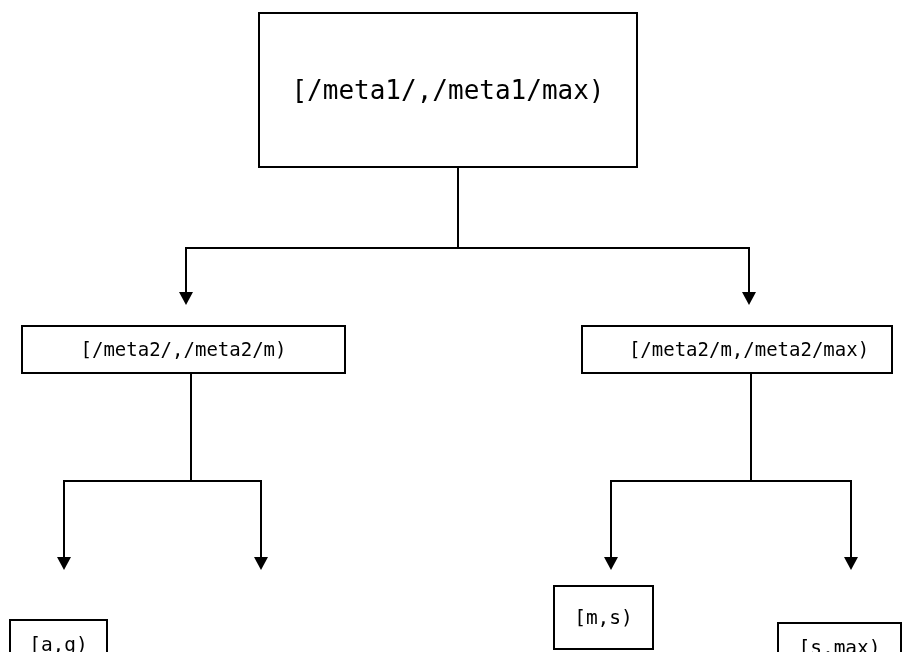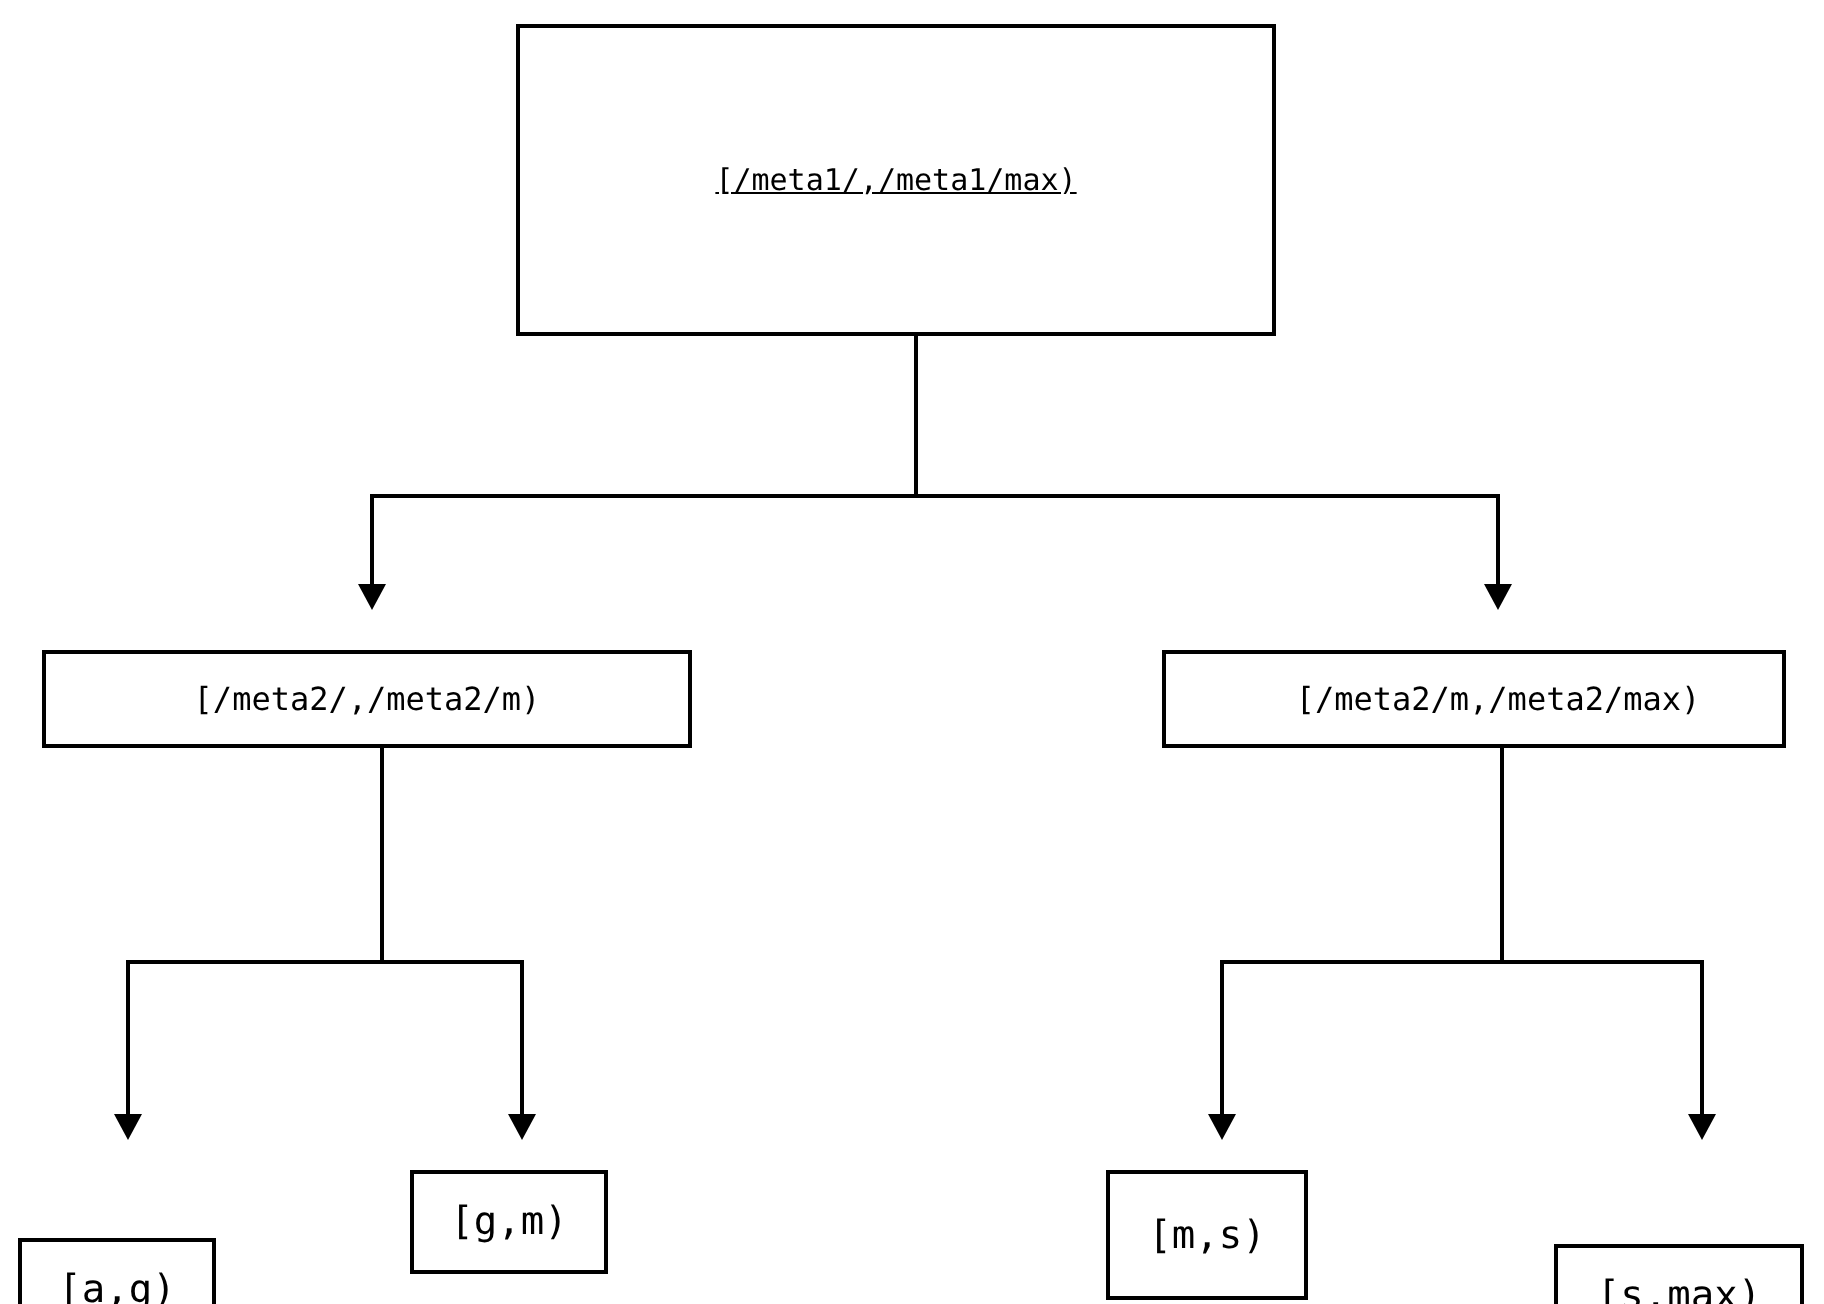--- a/index.html
+++ b/index.html
@@ -29,22 +29,22 @@
     white-space: pre;
   }
   .node-label {
     font-family: "DejaVu Sans Mono", "Liberation Mono", monospace;
     font-size: 19px;
     line-height: 1;
     letter-spacing: 0px;
     color: #000000;
     white-space: pre;
   }
-  .node-root .node-label { font-size: 15px; text-decoration: underline; }
-  .node-mid  .node-label { font-size: 16px; }
+  .node-root .node-label { font-size: 26px; }
+  .node-mid  .node-label { font-size: 19px; }
   .node-leaf .node-label { font-size: 19.5px; }
 
   .edge-v {
     position: absolute;
     width: 2px;
     background: #000000;
   }
   .edge-h {
     position: absolute;
     height: 2px;
@@ -94,23 +94,20 @@
   <div class="edge-h" style="left:610px; top:480px; width:242px;"></div>
   <div class="edge-v" style="left:610px; top:480px; height:77px;"></div>
   <div class="arrow-head" style="left:604px; top:557px;"></div>
   <div class="edge-v" style="left:850px; top:480px; height:77px;"></div>
   <div class="arrow-head" style="left:844px; top:557px;"></div>
 
   <div class="node-box node-leaf" style="left:9px; top:585px; width:99px; height:52px;margin-top:34px;">
     <span class="node-label">[a,g)</span>
   </div>
 
-  <div class="node-box node-leaf" style="left:205px; top:585px; width:99px; height:52px;">
-    <span class="node-label">[g,m)</span>
-  </div>
 
   <div class="node-box node-leaf" style="left:553px; top:585px; width:101px; height:65px;">
     <span class="node-label">[m,s)</span>
   </div>
 
   <div class="node-box node-leaf" style="left:777px; top:585px; width:125px; height:52px;margin-top:37px;">
     <span class="node-label">[s,max)</span>
   </div>
 
 </div>

